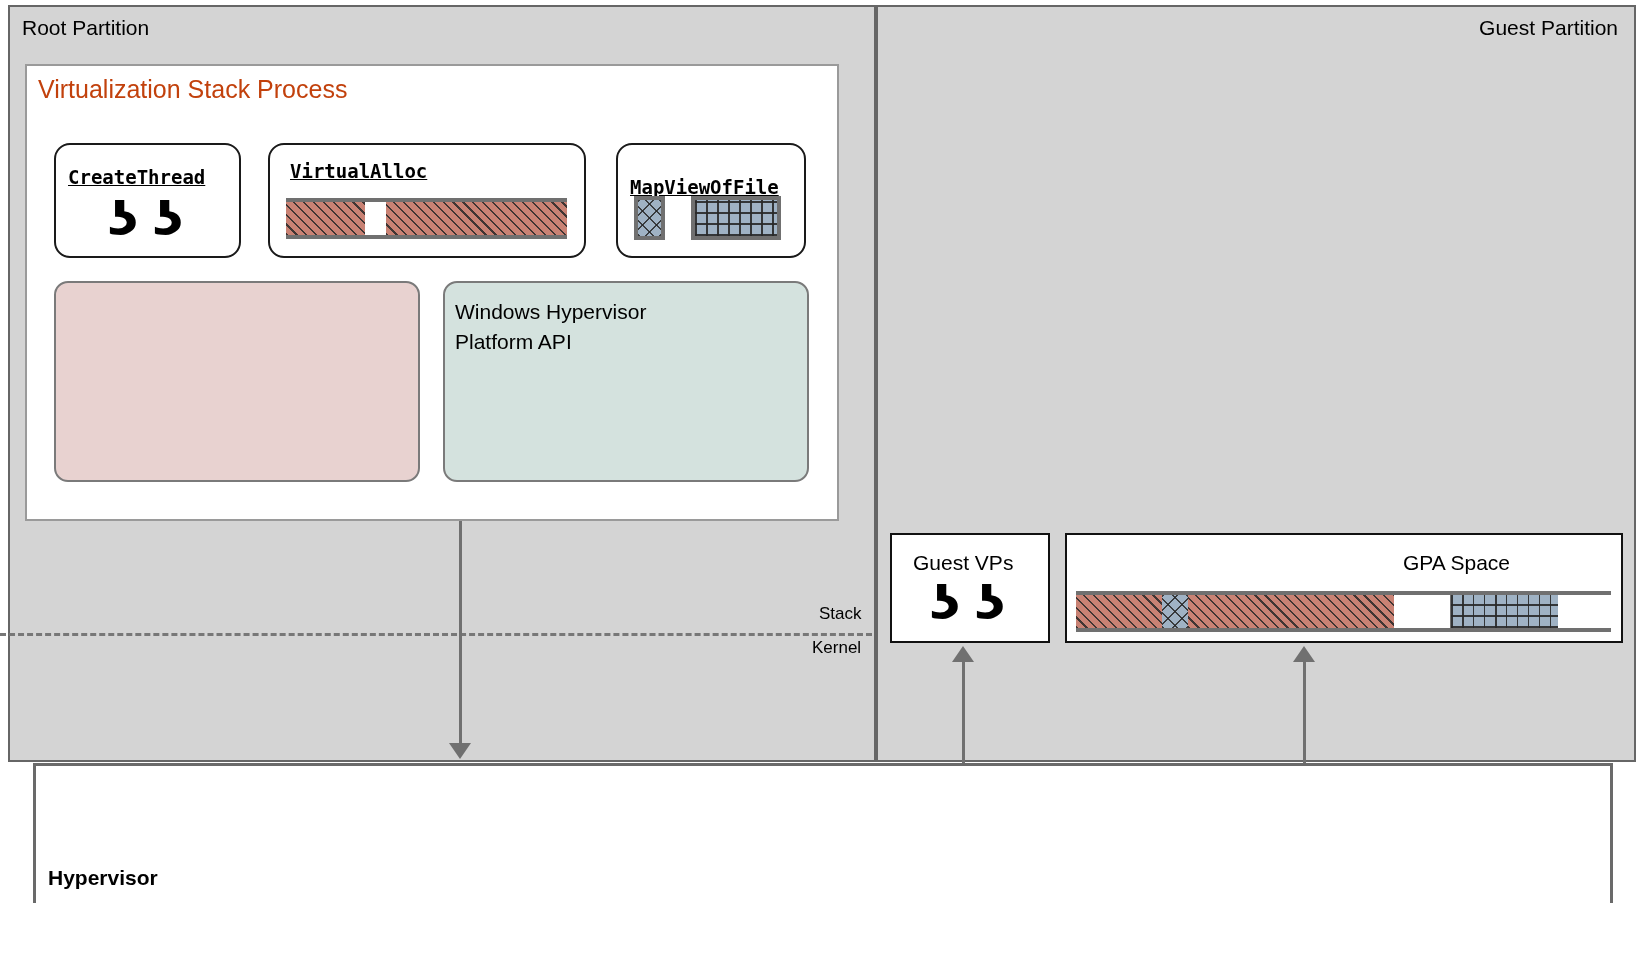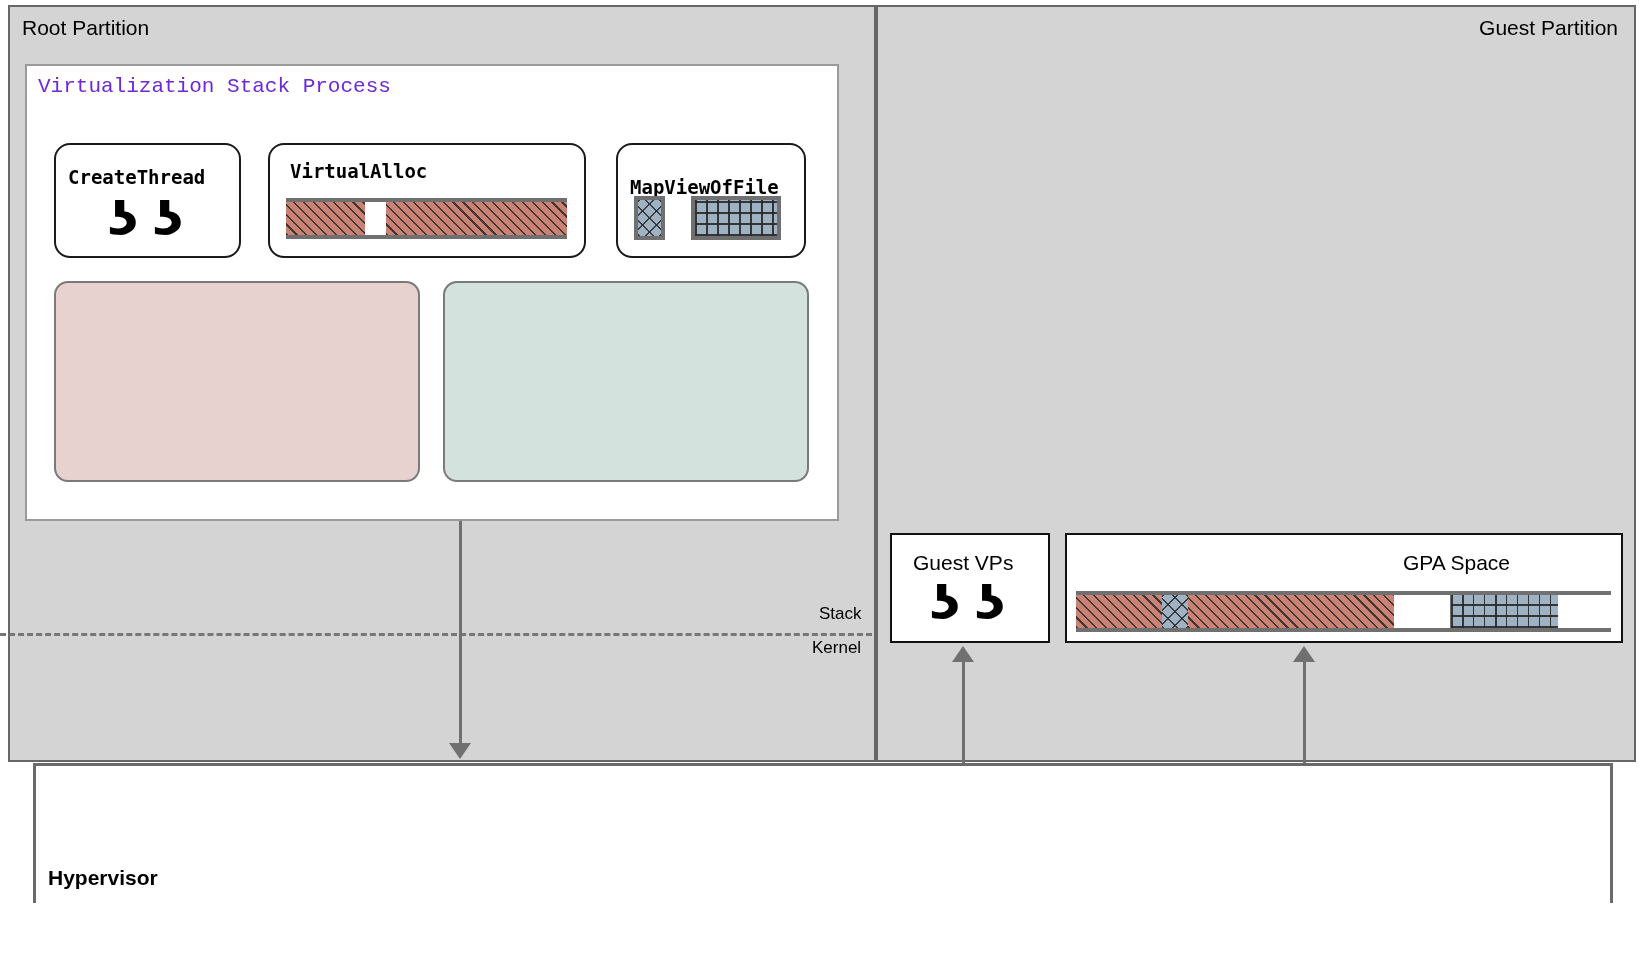--- a/index.html
+++ b/index.html
@@ -7,26 +7,26 @@
   #stage{position:relative;width:1642px;height:903px;overflow:hidden;background:#fff;}
 
   .abs{position:absolute;box-sizing:border-box;}
 
   
   .partition{background:#d4d4d4;border:2px solid #666;}
   .partition-label{position:absolute;font-size:21px;color:#000;white-space:nowrap;}
 
   
   .proc-box{background:#ffffff;border:2px solid #9a9a9a;}
-  .proc-title{position:absolute;font-size:21px;color:#6d28d9;white-space:nowrap;font-family:Liberation Mono, monospace;}
+  .proc-title{position:absolute;font-size:25px;color:#c2410c;white-space:nowrap;}
 
   
   .api-box{background:#ffffff;border:2.5px solid #1a1a1a;border-radius:16px;}
   .api-label{position:absolute;font-family:"DejaVu Sans Mono","Liberation Mono",monospace;
-             font-size:19px;font-weight:bold;color:#000;white-space:nowrap;letter-spacing:0px;}
+             font-size:19px;font-weight:bold;color:#000;white-space:nowrap;letter-spacing:0px;text-decoration:underline;}
 
   
   .squiggle{position:absolute;font-size:46px;line-height:1;color:#000;
             font-family:"DejaVu Sans",sans-serif;font-weight:bold;transform:scaleX(1.15);}
 
   
   .block{border:2px solid #7a7a7a;border-radius:14px;}
   .block-label{position:absolute;font-size:21px;color:#000;line-height:1.42;white-space:pre-line;}
 
   
@@ -94,20 +94,22 @@
     </div>
 
   <div class="abs api-box" style="left:616px;top:143px;width:190px;height:115px;"></div>
   <div class="api-label" style="left:630px;top:176px;">MapViewOfFile</div>
   <div class="abs pattern-box seg-cross" style="left:634px;top:196px;width:31px;height:44px;"></div>
   <div class="abs pattern-box seg-grid" style="left:691px;top:196px;width:90px;height:44px;"></div>
 
   <div class="abs block" style="left:54px;top:281px;width:366px;height:201px;background:#e8d2d0;"></div>
 
   <div class="abs block" style="left:443px;top:281px;width:366px;height:201px;background:#d4e2de;"></div>
+  <div class="block-label" style="left:455px;top:297px;width:330px;">Windows Hypervisor
+Platform API</div>
 
   <div class="abs partition" style="left:876px;top:5px;width:760px;height:757px;"></div>
   <div class="partition-label" style="right:24px;top:16px;">Guest Partition</div>
 
   <div class="abs plain-box" style="left:890px;top:533px;width:160px;height:110px;"></div>
   <div class="plain-title" style="left:913px;top:551px;">Guest VPs</div>
   <div class="squiggle" style="left:932px;top:580px;">ʖ</div>
   <div class="squiggle" style="left:977px;top:580px;">ʖ</div>
 
   <div class="abs plain-box" style="left:1065px;top:533px;width:558px;height:110px;"></div>

